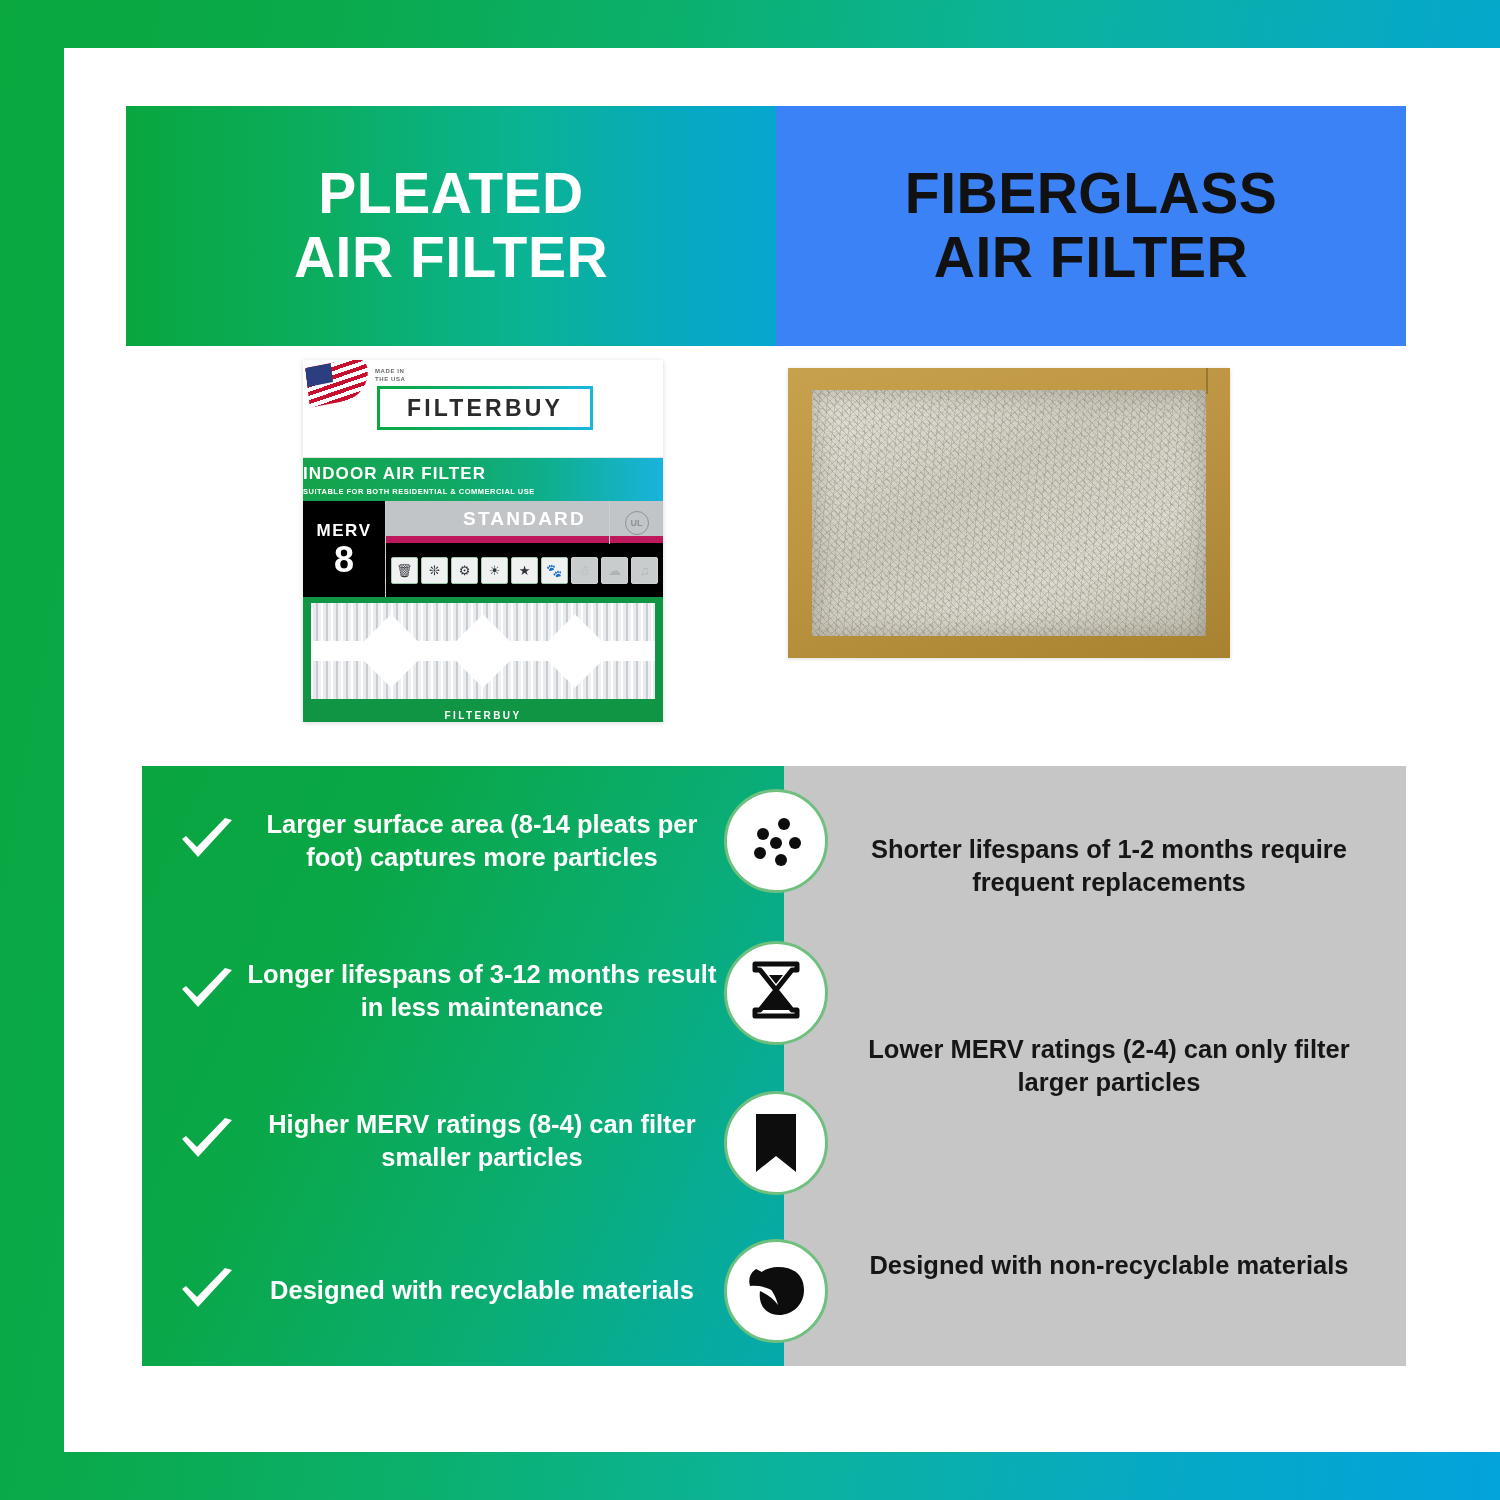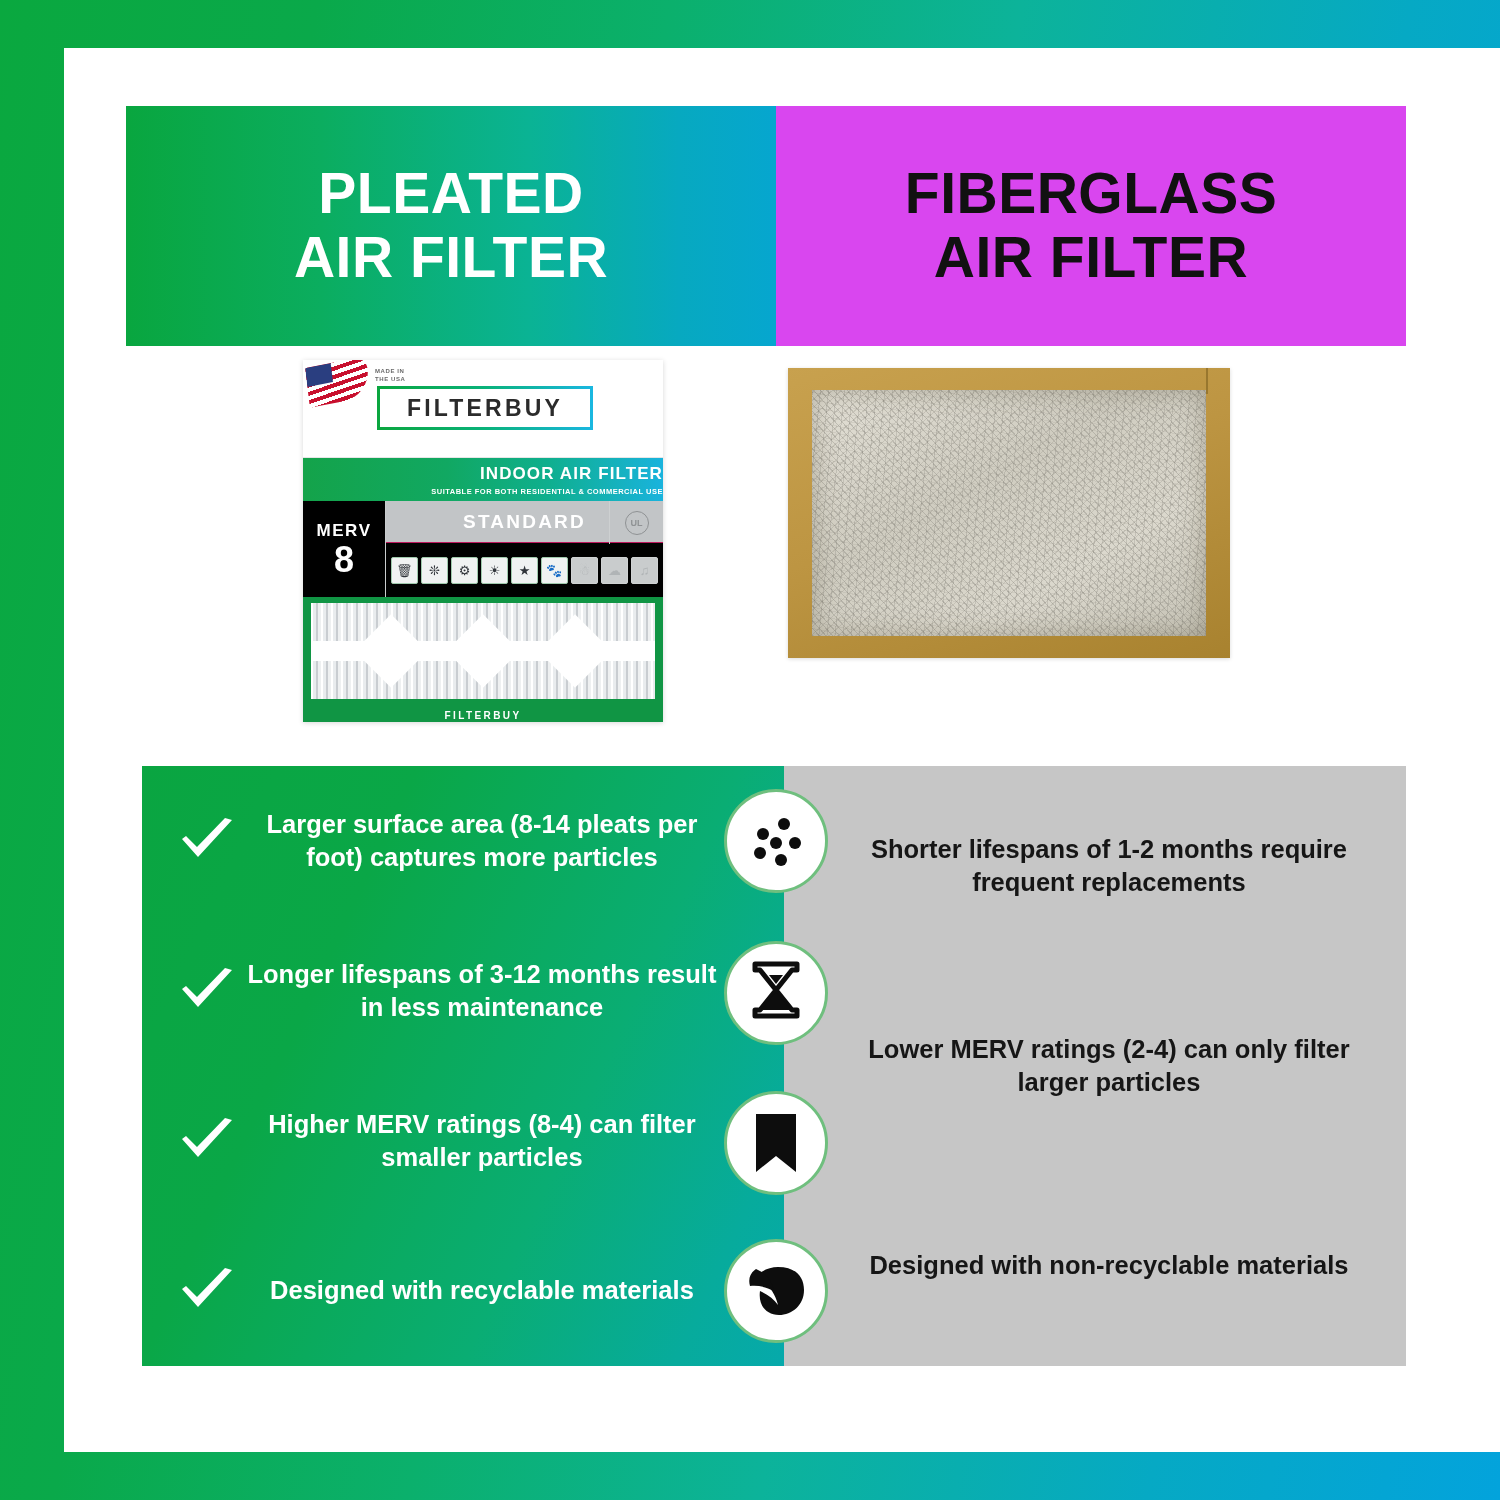--- a/index.html
+++ b/index.html
@@ -34,21 +34,21 @@
     display: flex; align-items: center; justify-content: center;
     text-align: center;
   }
   #hdr-left {
     width: 650px; height: 100%;
     background: linear-gradient(90deg, #09a63f 0%, #0bad5f 30%, #0ab394 62%, #07a9c0 85%, #06a6cf 100%);
     color: #ffffff;
   }
   #hdr-right {
     width: 630px; height: 100%;
-    background: #d946ef;
+    background: #3b82f6;
     color: #111111;
   }
   .hdr-text {
     font-size: 57px;
     font-weight: bold;
     line-height: 1.12;
     letter-spacing: 0.5px;
     white-space: pre-line;
   }
 
@@ -106,21 +106,21 @@
   }
   .fb-logo-text {
     font-size: 23px; font-weight: bold; color: #2b2b2b;
     letter-spacing: 3.2px;
   }
   .fb-band {
     height: 43px;
     background: linear-gradient(90deg, #14a34a 0%, #11a862 40%, #0faf8e 68%, #19b3dd 100%);
     color: #ffffff;
     display: flex; flex-direction: column;
-    align-items: flex-end; justify-content: center;
+    align-items: flex-start; justify-content: center;
   }
   .fb-band-main { font-size: 17px; font-weight: bold; letter-spacing: 1.1px; }
   .fb-band-sub  { font-size: 7.5px; font-weight: bold; letter-spacing: 0.5px; margin-top: 3px; }
   .fb-grey {
     position: relative;
     height: 96px;
     background: #000000;
     display: flex;
   }
   .fb-merv {
@@ -128,21 +128,21 @@
     align-items: center; justify-content: center; color: #ffffff;
     border-right: 1px solid #c9cccd;
   }
   .fb-merv-label { font-size: 17px; font-weight: bold; letter-spacing: 1.6px; }
   .fb-merv-value { font-size: 36px; font-weight: bold; line-height: 1; margin-top: 1px; }
   .fb-mid { flex: 1; display: flex; flex-direction: column; }
   .fb-standard {
     height: 42px; background: #c2c5c7;
     display: flex; align-items: center; justify-content: center;
     color: #ffffff; font-size: 19px; font-weight: bold; letter-spacing: 2.2px;
-    border-bottom: 1px solid #be185d;
+    border-bottom: 7px solid #be185d;
   }
   .fb-ul {
     position: absolute; right: 0; top: 0;
     width: 54px; height: 43px;
     border-left: 1px solid #cdd0d1;
     display: flex; align-items: center; justify-content: center;
   }
   .fb-ul-mark {
     width: 24px; height: 24px; border-radius: 50%;
     border: 1.6px solid #8f9294;

